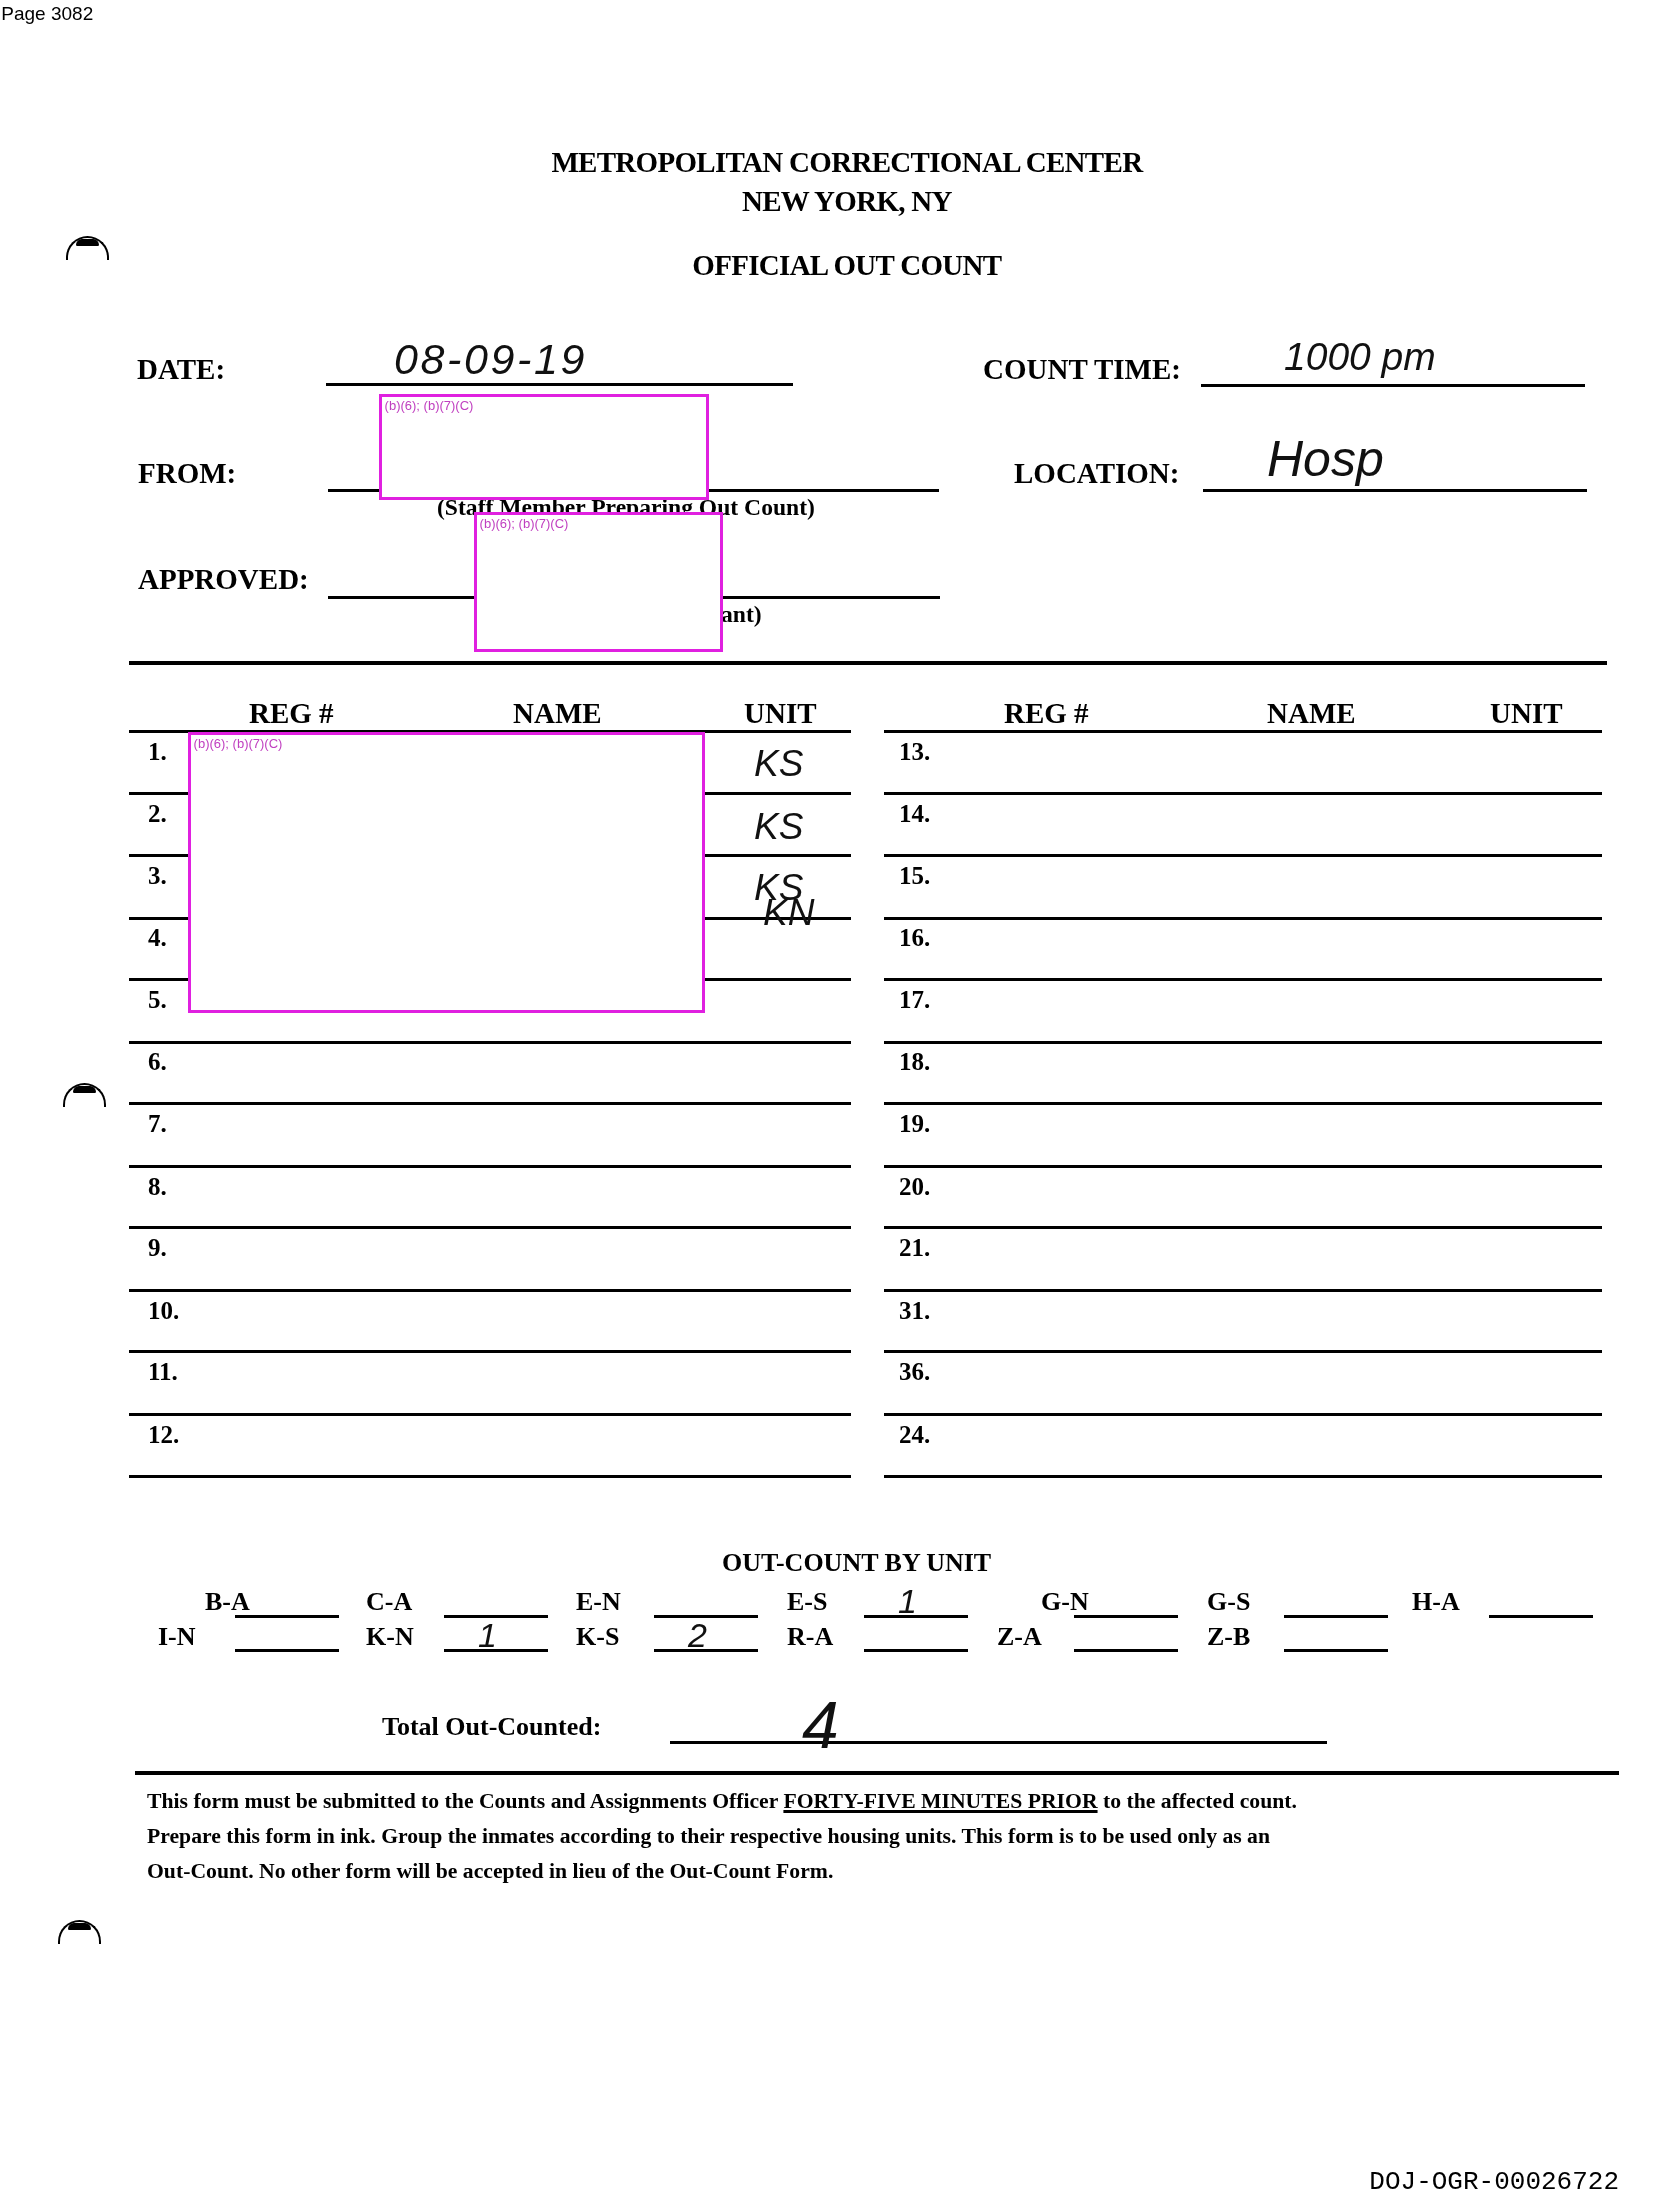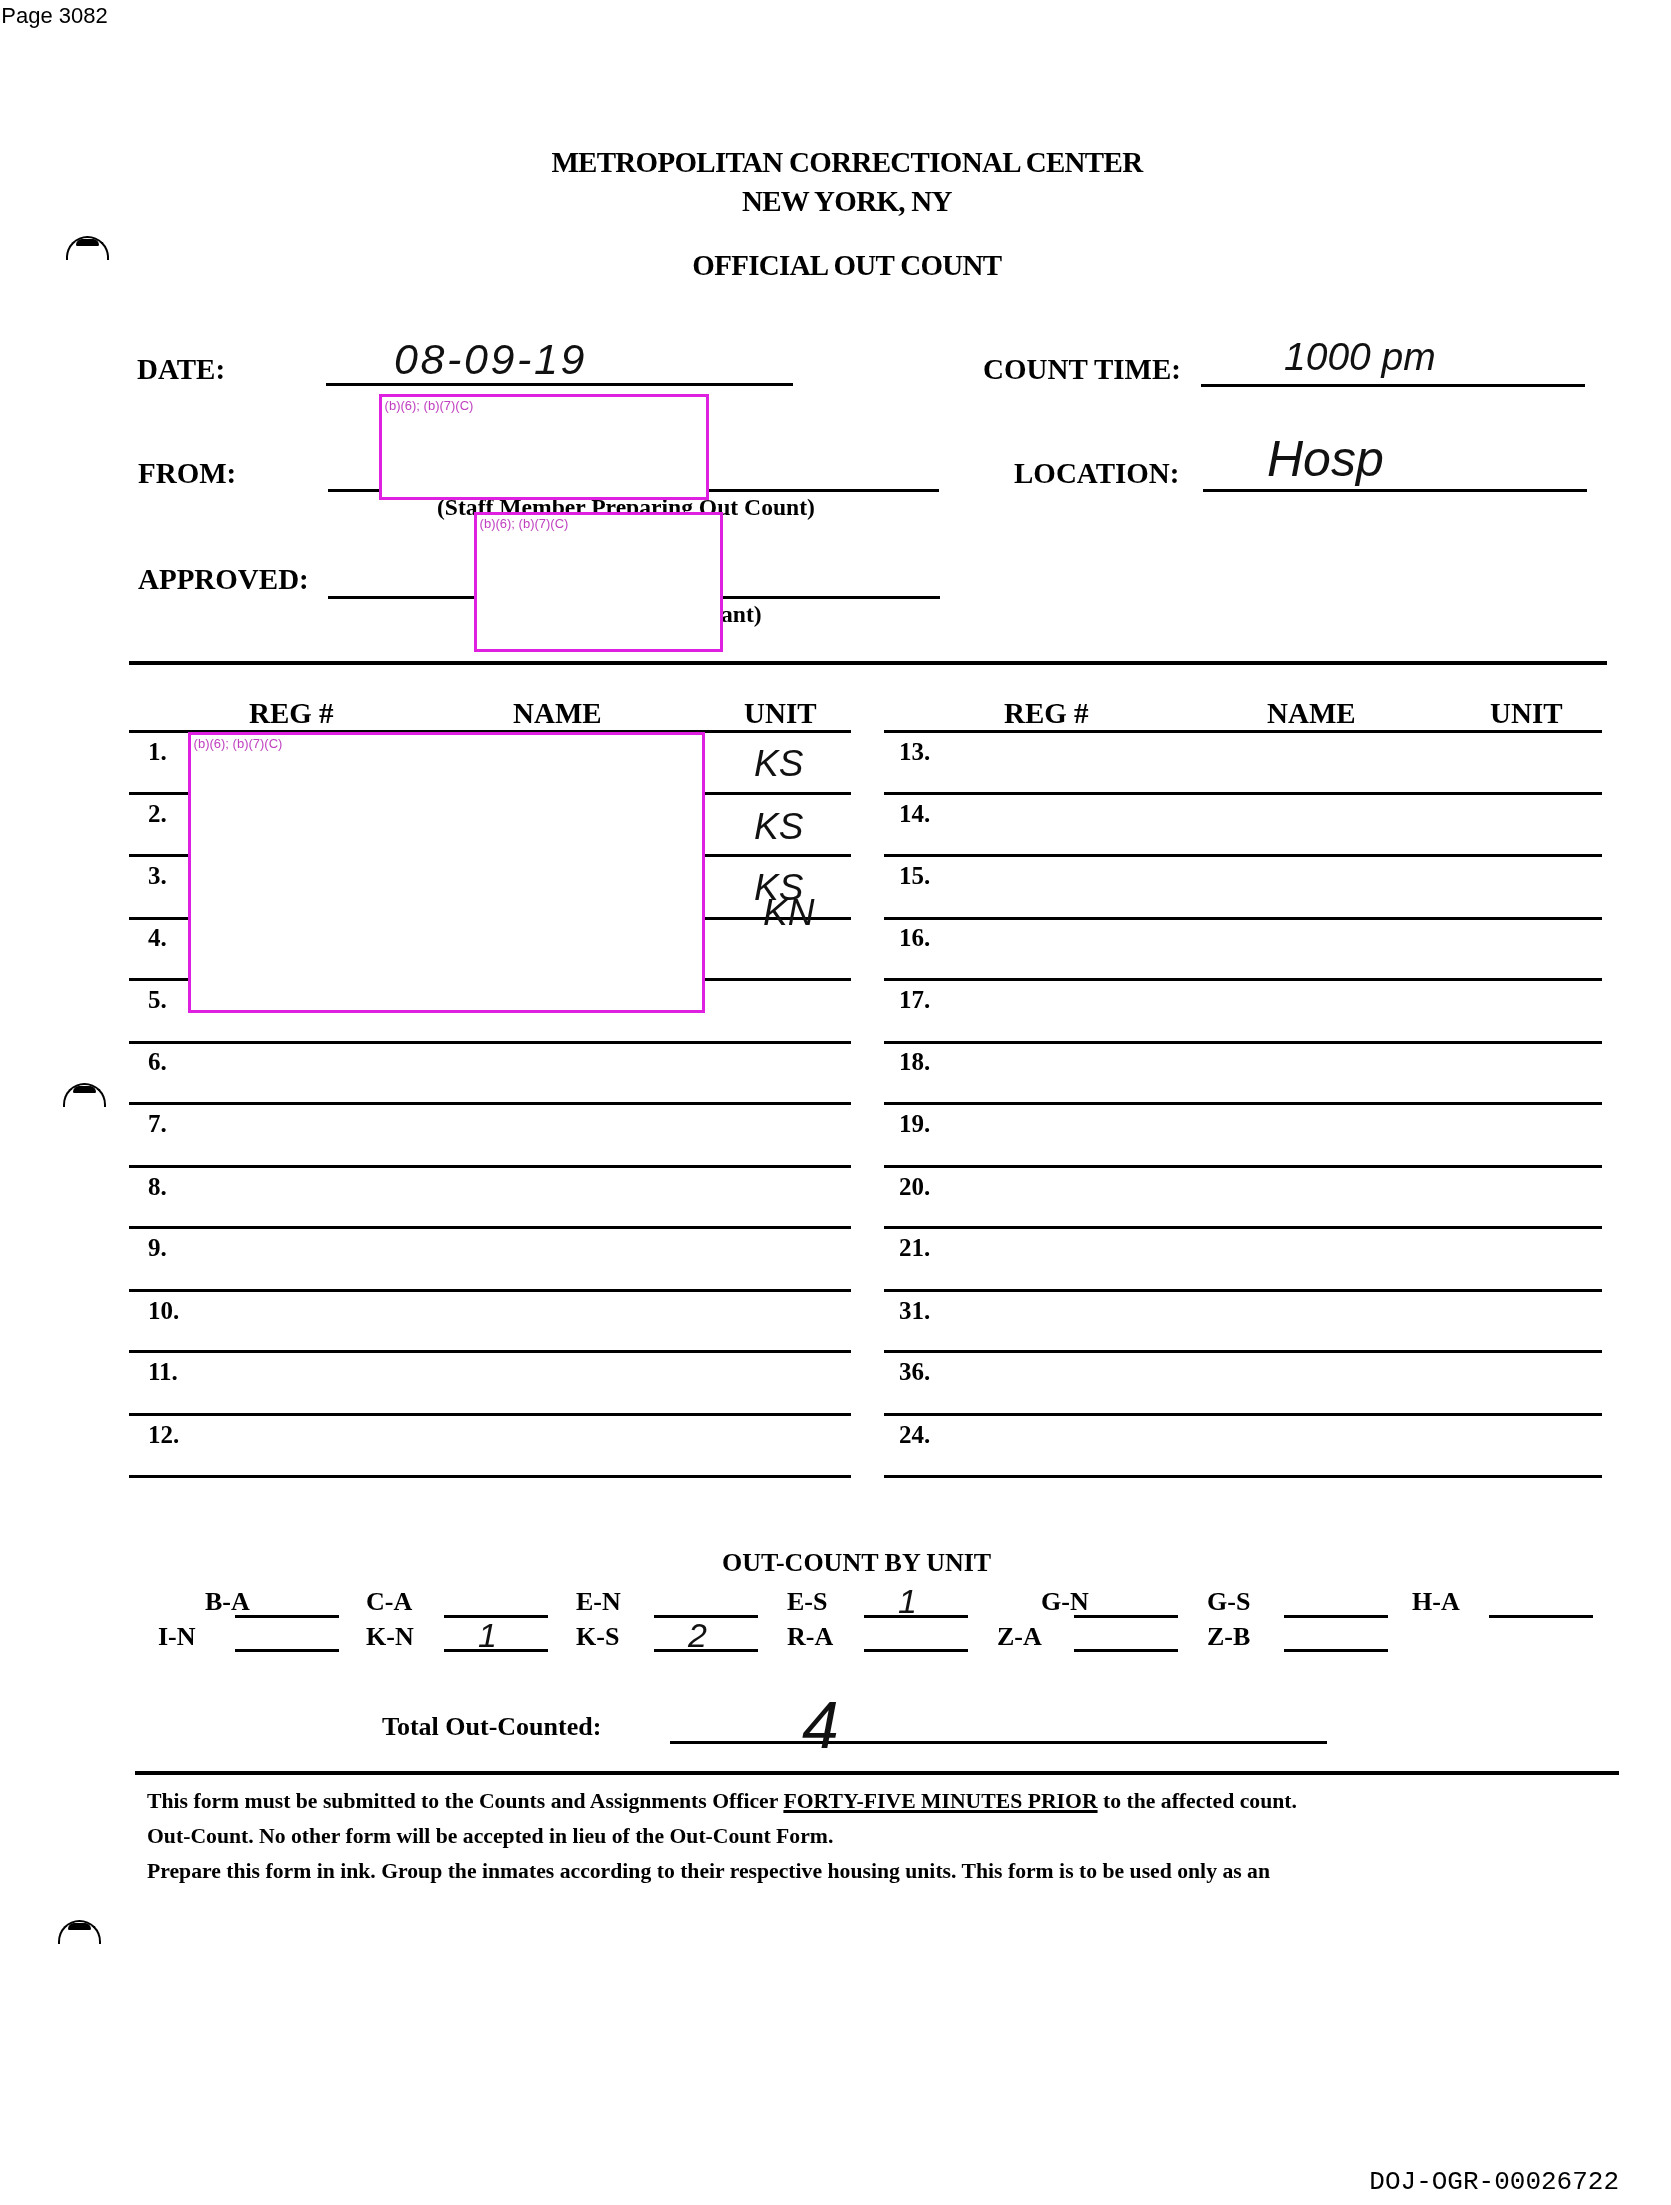--- a/index.html
+++ b/index.html
@@ -1,19 +1,19 @@
 <!DOCTYPE html>
 <html style="font-size:10.5px"><head>
 <meta charset="utf-8">
 <style>
   html, body { margin:0; padding:0; background:#fff; }
   body { width:1672px; height:2205px; position:relative; overflow:hidden; color:#000;
          font-family:"Liberation Serif", "DejaVu Serif", serif; }
   .abs { position:absolute; }
-  .page-label { left:1.3px; top:2.6px; font-family:"Liberation Sans", sans-serif; font-size:22px; }
+  .page-label { left:1.3px; top:2.6px; font-family:"Liberation Sans", sans-serif; font-size:19px; }
   .title { left:0; width:1707px; text-align:center; font-size:29px; font-weight:bold; letter-spacing:-0.7px; }
   .lbl { font-size:29px; font-weight:bold; }
   .rule { position:absolute; background:#000; height:3.3px; }
   .hand { font-family:Liberation Sans, sans-serif; font-style:italic; font-weight:normal; color:#111; }
   .redact { position:absolute; border:3.3px solid #e020e0; background:#fff; box-sizing:border-box; }
   .redact span { position:absolute; left:2.6px; top:1.3px; font-family:"Liberation Sans", sans-serif; font-size:13px; color:#c040c0; }
   .sub { font-size:23.6px; font-weight:bold; }
   .colhead { font-size:29px; font-weight:bold; }
   .rownum { font-size:25px; font-weight:bold; }
   .unit-lbl { font-size:26px; font-weight:bold; }
@@ -200,18 +200,18 @@
   </div>
 
 <div class="abs lbl" style="left:382px;top:1712px;font-size:26px;">Total Out-Counted:</div>
 <div class="rule" style="left:670px;top:1741px;width:657px;"></div>
 <div class="abs hand" style="left:802px;top:1687px;font-size:66px;">4</div>
 
 <div class="rule" style="left:135px;top:1771px;width:1484px;height:3.9px;"></div>
 
 <div class="abs foot" style="top:1784px;">
   <div><span>This form must be submitted to the Counts and Assignments Officer </span><u>FORTY-FIVE MINUTES PRIOR</u><span> to the affected count.</span></div>
+  <div>Prepare this form in ink.  Group the inmates according to their respective housing units.  This form is to be used only as an</div>
   <div>Out-Count.  No other form will be accepted in lieu of the Out-Count Form.</div>
-  <div>Prepare this form in ink.  Group the inmates according to their respective housing units.  This form is to be used only as an</div>
 </div>
 
 <div class="abs bates">DOJ-OGR-00026722</div>
 
 
 </body></html>

